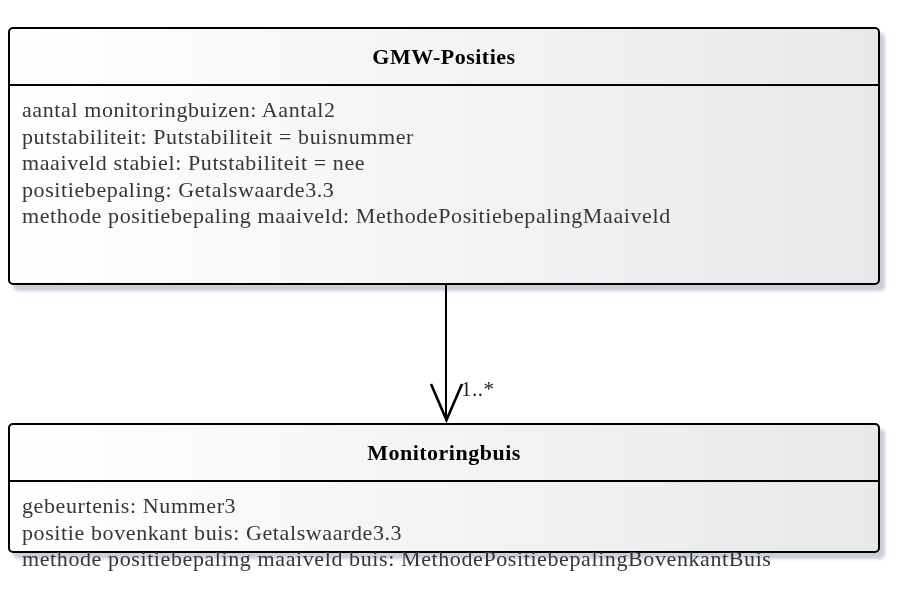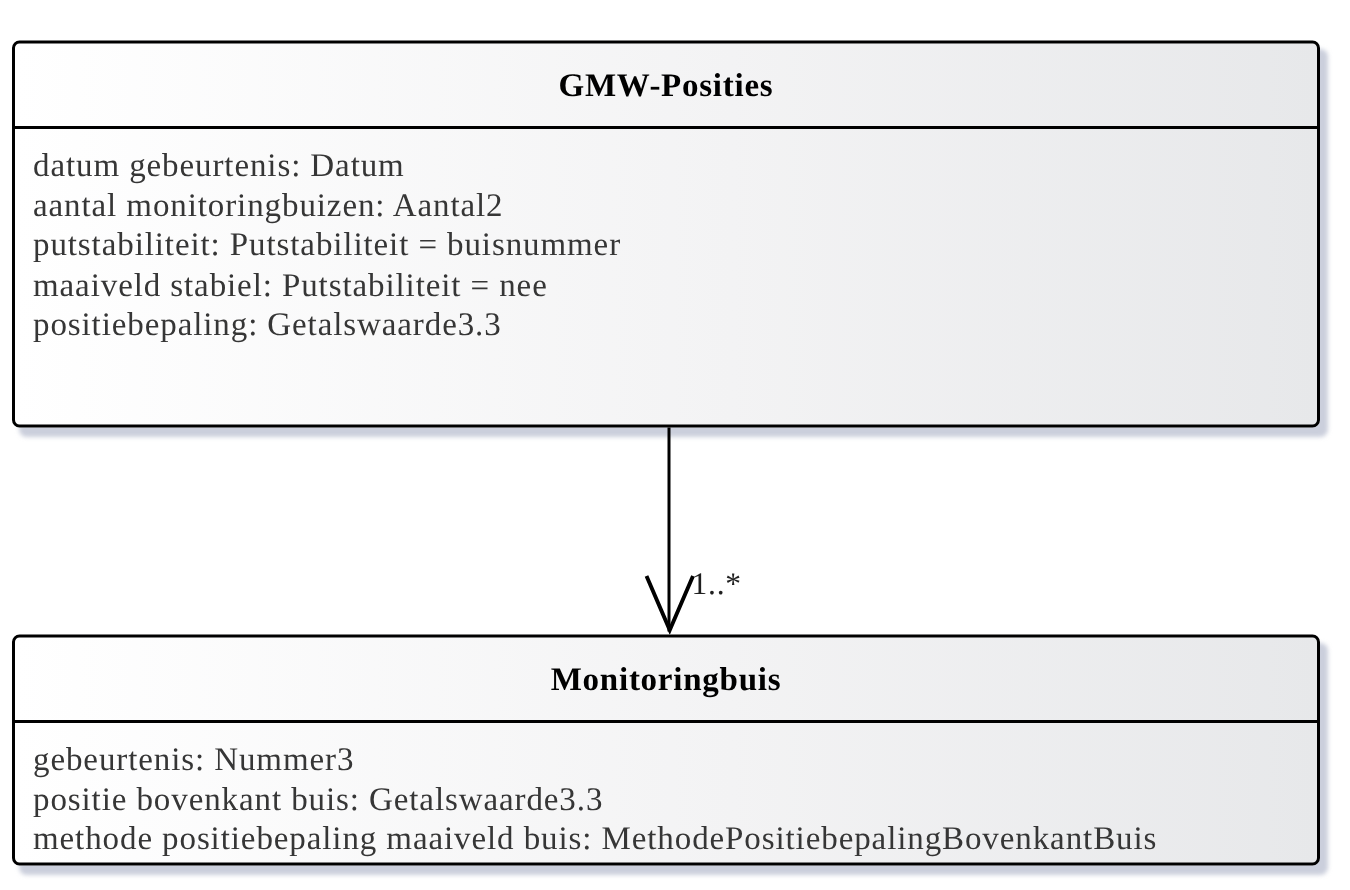--- a/index.html
+++ b/index.html
@@ -20,21 +20,21 @@
     position: absolute;
     left: 8px;
     width: 872px;
     box-sizing: border-box;
     border: 2px solid #000000;
     border-radius: 5px;
     background: linear-gradient(to right, #ffffff 0%, #f3f3f4 55%, #e7e8ea 100%);
     box-shadow: 5px 6px 3px rgba(160, 168, 192, 0.55);
   }
   #class-top { top: 14px; height: 258px; }
-  #class-bottom { top: 410px; height: 154px; }
+  #class-bottom { top: 410px; height: 130px; }
   .uml-class-title {
     height: 55px;
     display: flex;
     align-items: center;
     justify-content: center;
     border-bottom: 2px solid #000000;
     font-size: 22px;
     font-weight: bold;
     letter-spacing: 0.5px;
     color: #000000;
@@ -73,25 +73,25 @@
   }
 </style>
 </head>
 <body>
 
 <div id="canvas">
 
   <div class="uml-class" id="class-top">
     <div class="uml-class-title">GMW-Posities</div>
     <div class="uml-attrs">
-      <div>datum gebeurtenis: Datum</div>
       <div>aantal monitoringbuizen: Aantal2</div>
       <div>putstabiliteit: Putstabiliteit = buisnummer</div>
       <div>maaiveld stabiel: Putstabiliteit = nee</div>
       <div>positiebepaling: Getalswaarde3.3</div>
+      <div>methode positiebepaling maaiveld: MethodePositiebepalingMaaiveld</div>
     </div>
   </div>
 
   <div class="edge-line"></div>
   <svg class="arrowhead" viewBox="0 0 37 42" xmlns="http://www.w3.org/2000/svg">
     <polyline points="3,3 18.5,39 34,3" fill="none" stroke="#000000" stroke-width="2.6"></polyline>
   </svg>
   <div class="multiplicity">1..*</div>
 
   <div class="uml-class" id="class-bottom">

